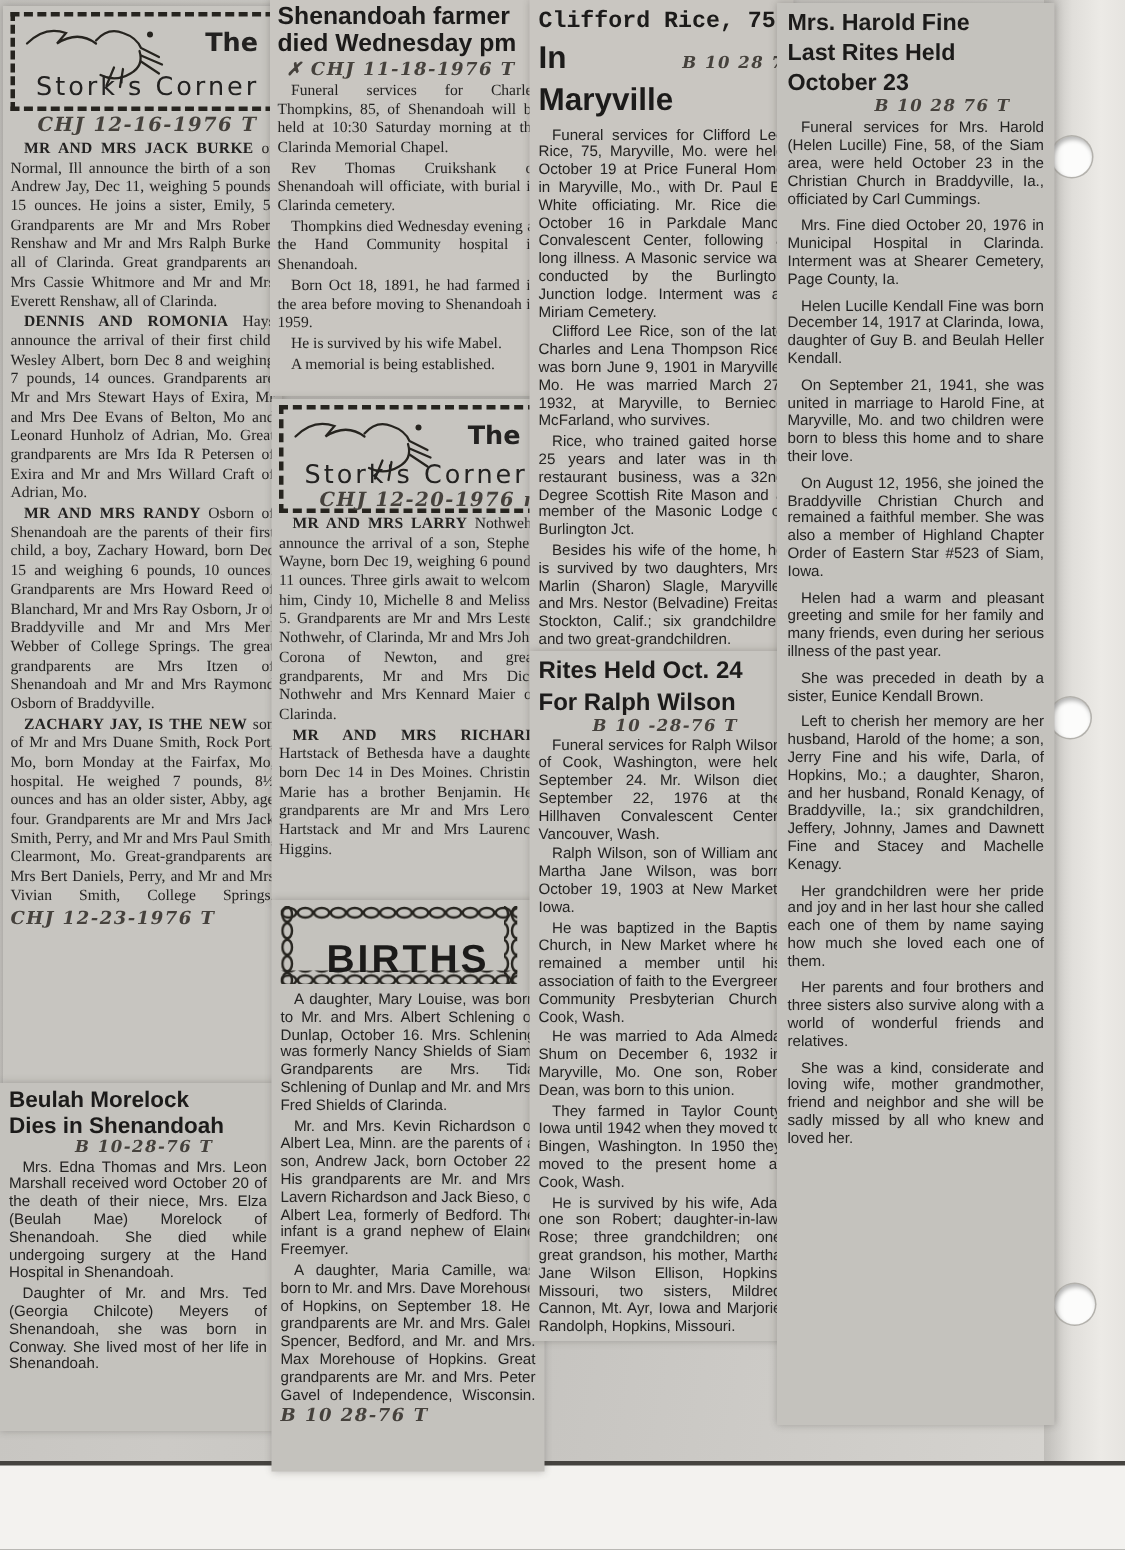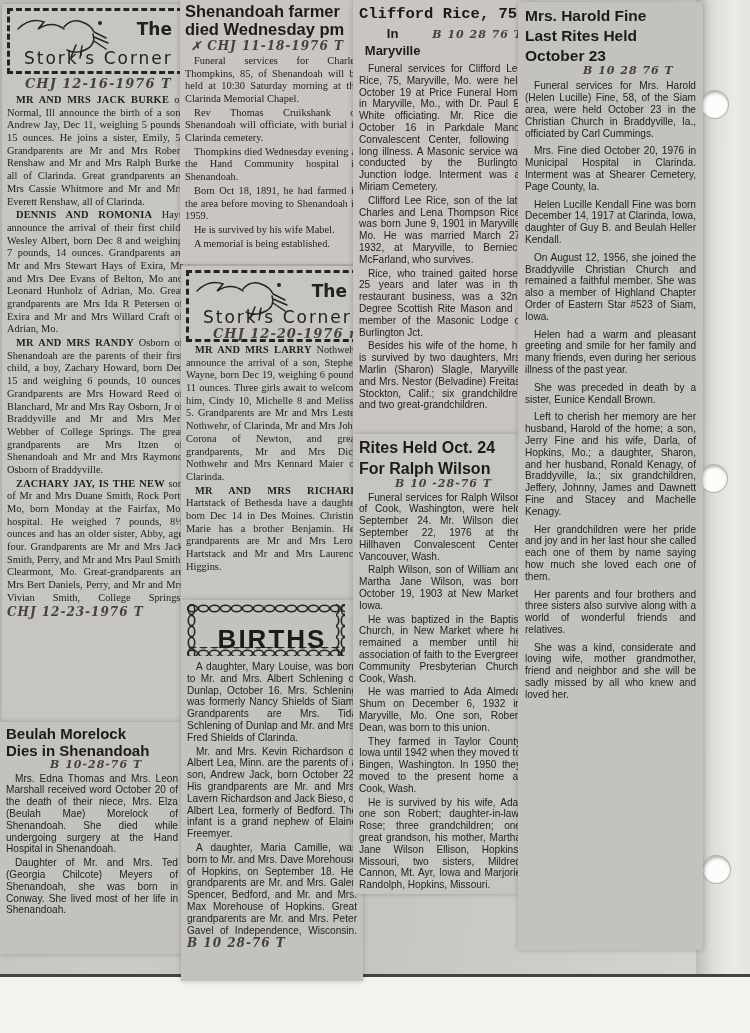--- a/index.html
+++ b/index.html
@@ -125,21 +125,21 @@
       <div class="births-title">BIRTHS</div>
     </div>
     <p>A daughter, Mary Louise, was born to Mr. and Mrs. Albert Schlening of Dunlap, October 16. Mrs. Schlening was formerly Nancy Shields of Siam. Grandparents are Mrs. Tida Schlening of Dunlap and Mr. and Mrs. Fred Shields of Clarinda.</p>
     <p>Mr. and Mrs. Kevin Richardson of Albert Lea, Minn. are the parents of a son, Andrew Jack, born October 22. His grandparents are Mr. and Mrs. Lavern Richardson and Jack Bieso, of Albert Lea, formerly of Bedford. The infant is a grand nephew of Elaine Freemyer.</p>
     <p><span>A daughter, Maria Camille, was born to Mr. and Mrs. Dave Morehouse of Hopkins, on September 18. Her grandparents are Mr. and Mrs. Galen Spencer, Bedford, and Mr. and Mrs. Max Morehouse of Hopkins. Great grandparents are Mr. and Mrs. Peter Gavel of Independence, Wisconsin.</span> <span class="hand" style="font-size:12px;">B 10 28-76 T</span></p>
   </div>
 
   <div class="clip sans-body t3" style="left:353px;top:0px;width:164px;height:452px;padding:4px 6px;">
     <h2 class="headline" style="font-size:15.5px;line-height:1.35;font-family:Liberation Mono, monospace;">Clifford Rice, 75</h2>
     <div class="hl-row">
-      <h2 class="headline" style="font-size:13px;line-height:1.35;text-align:center;">In Maryville</h2>
+      <h2 class="headline" style="font-size:21px;line-height:1.35;">In Maryville</h2>
       <span class="hand">B 10 28 76 T</span>
     </div>
     <p style="margin-top:3px;">Funeral services for Clifford Lee Rice, 75, Maryville, Mo. were held October 19 at Price Funeral Home in Maryville, Mo., with Dr. Paul E. White officiating. Mr. Rice died October 16 in Parkdale Manor Convalescent Center, following a long illness. A Masonic service was conducted by the Burlington Junction lodge. Interment was at Miriam Cemetery.</p>
     <p>Clifford Lee Rice, son of the late Charles and Lena Thompson Rice, was born June 9, 1901 in Maryville, Mo. He was married March 27, 1932, at Maryville, to Berniece McFarland, who survives.</p>
     <p>Rice, who trained gaited horses 25 years and later was in the restaurant business, was a 32nd Degree Scottish Rite Mason and a member of the Masonic Lodge of Burlington Jct.</p>
     <p>Besides his wife of the home, he is survived by two daughters, Mrs. Marlin (Sharon) Slagle, Maryville, and Mrs. Nestor (Belvadine) Freitas, Stockton, Calif.; six grandchildren and two great-grandchildren.</p>
   </div>
 
   <div class="clip sans-body" style="left:353px;top:434px;width:162px;height:452px;padding:4px 6px;">
     <h2 class="headline" style="font-size:16px;line-height:1.3;">Rites Held Oct. 24</h2>
@@ -154,20 +154,21 @@
   </div>
 
   <div class="clip sans-body spaced t2" style="left:518px;top:2px;width:171px;height:940px;padding:4px 7px;">
     <h2 class="headline" style="font-size:15.5px;line-height:1.3;">Mrs. Harold Fine</h2>
     <h2 class="headline" style="font-size:15.5px;line-height:1.3;">Last Rites Held</h2>
     <h2 class="headline" style="font-size:15.5px;line-height:1.3;">October 23</h2>
     <div class="hand" style="margin:-2px 0 3px 58px;">B 10 28 76 T</div>
     <p>Funeral services for Mrs. Harold (Helen Lucille) Fine, 58, of the Siam area, were held October 23 in the Christian Church in Braddyville, Ia., officiated by Carl Cummings.</p>
     <p>Mrs. Fine died October 20, 1976 in Municipal Hospital in Clarinda. Interment was at Shearer Cemetery, Page County, Ia.</p>
     <p>Helen Lucille Kendall Fine was born December 14, 1917 at Clarinda, Iowa, daughter of Guy B. and Beulah Heller Kendall.</p>
+    <p>On September 21, 1941, she was united in marriage to Harold Fine, at Maryville, Mo. and two children were born to bless this home and to share their love.</p>
     <p>On August 12, 1956, she joined the Braddyville Christian Church and remained a faithful member. She was also a member of Highland Chapter Order of Eastern Star #523 of Siam, Iowa.</p>
     <p>Helen had a warm and pleasant greeting and smile for her family and many friends, even during her serious illness of the past year.</p>
     <p>She was preceded in death by a sister, Eunice Kendall Brown.</p>
     <p>Left to cherish her memory are her husband, Harold of the home; a son, Jerry Fine and his wife, Darla, of Hopkins, Mo.; a daughter, Sharon, and her husband, Ronald Kenagy, of Braddyville, Ia.; six grandchildren, Jeffery, Johnny, James and Dawnett Fine and Stacey and Machelle Kenagy.</p>
     <p>Her grandchildren were her pride and joy and in her last hour she called each one of them by name saying how much she loved each one of them.</p>
     <p>Her parents and four brothers and three sisters also survive along with a world of wonderful friends and relatives.</p>
     <p>She was a kind, considerate and loving wife, mother grandmother, friend and neighbor and she will be sadly missed by all who knew and loved her.</p>
   </div>
 
 </div>

